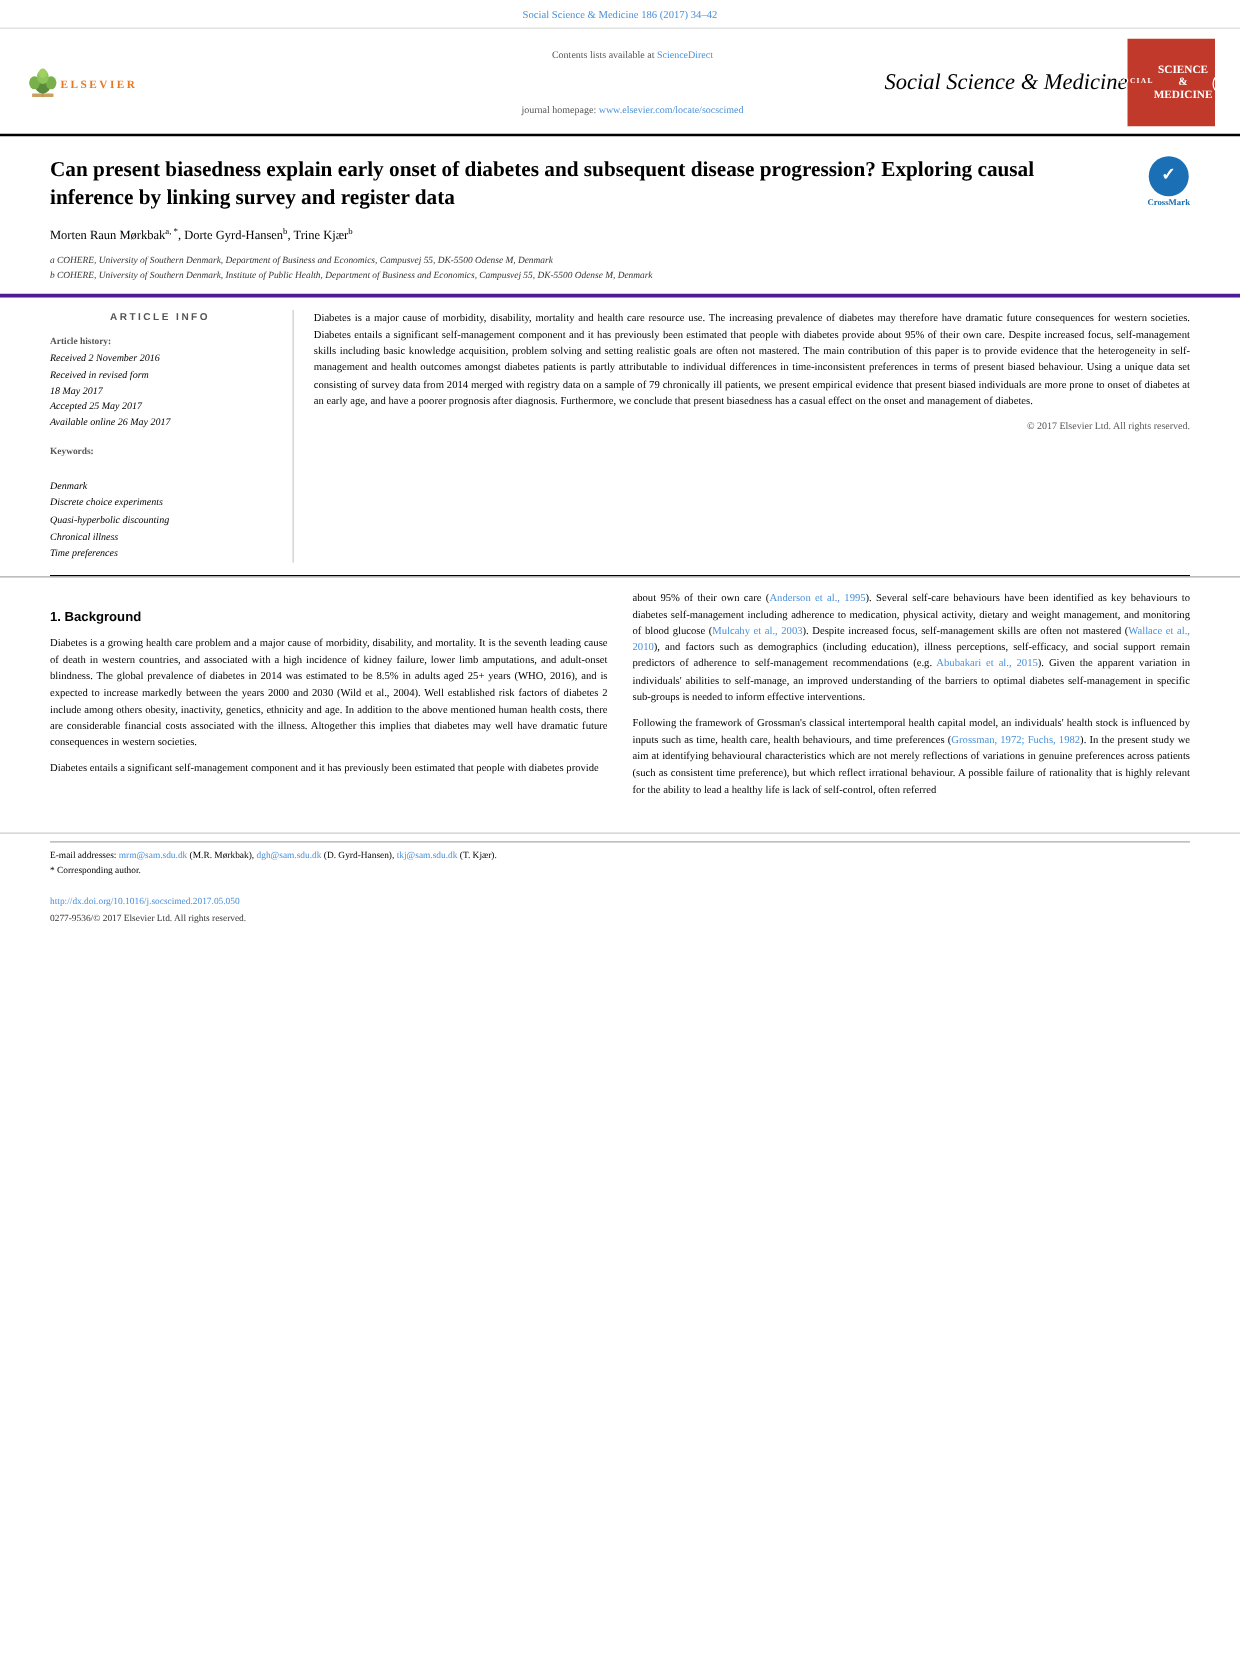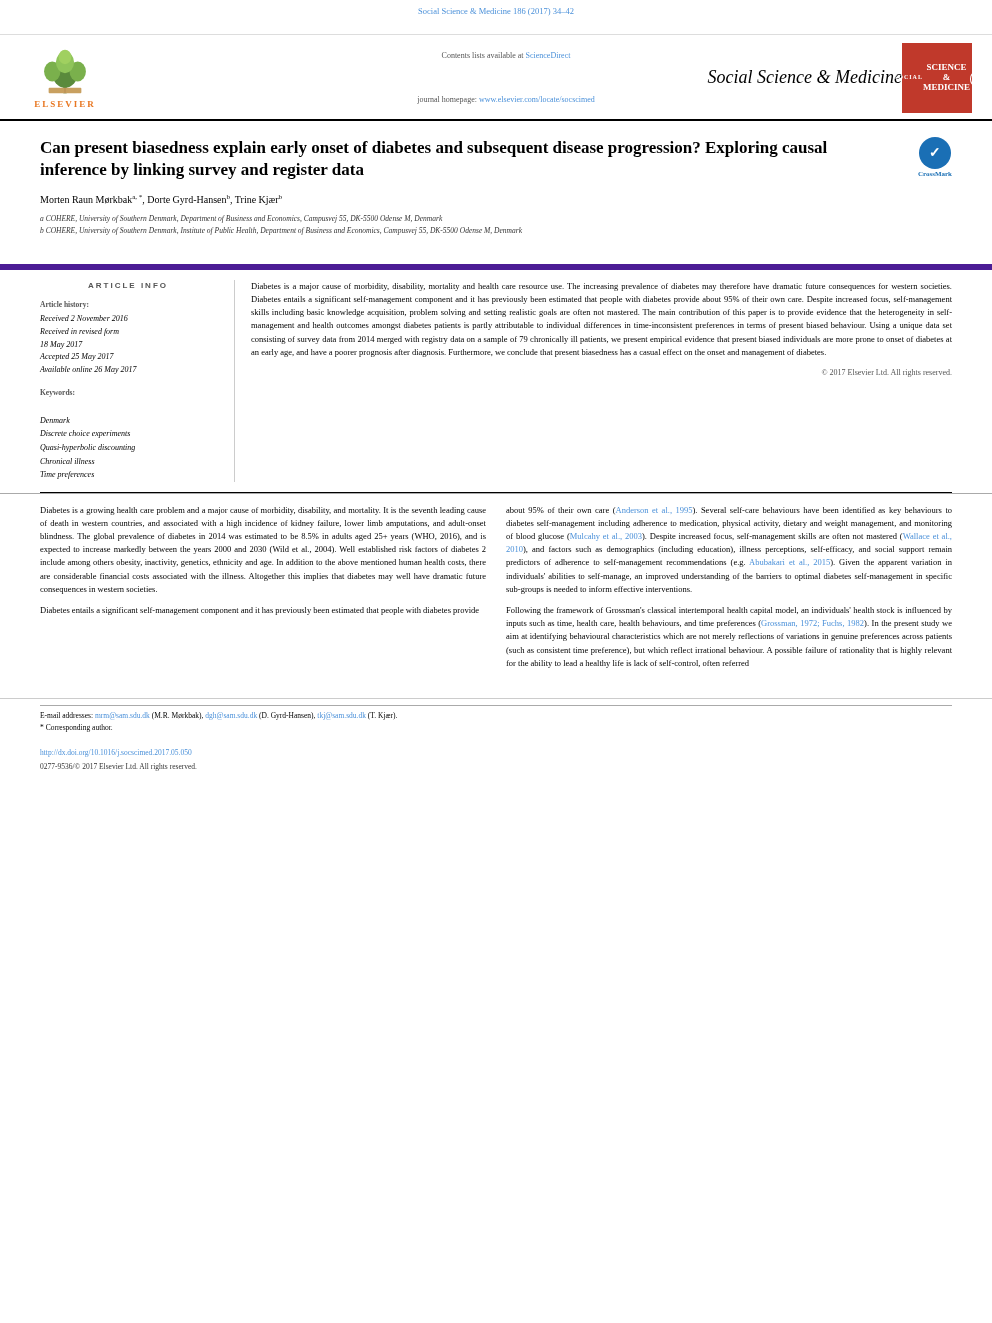--- a/index.html
+++ b/index.html
@@ -14,35 +14,35 @@
       width: 992px;
       min-height: 1323px;
       background: #fff;
       padding: 0;
       position: relative;
     }
     
     .top-bar {
       background: #fff;
       text-align: center;
-      padding: 6px 0 16px;
+      padding: 6px 0 4px;
       font-size: 8.5px;
       color: #4a90d9;
       border-bottom: 1px solid #ddd;
     }
     .journal-header {
       display: flex;
       align-items: center;
       justify-content: space-between;
       padding: 8px 20px 6px;
       border-bottom: 2px solid #000;
     }
     .elsevier-logo {
       display: flex;
-      flex-direction: column;
+      flex-direction: row;
       align-items: center;
       width: 90px;
     }
     .elsevier-tree {
       width: 60px;
       height: 50px;
     }
     .elsevier-text {
       font-size: 9px;
       font-weight: bold;
@@ -93,22 +93,22 @@
     .journal-badge .badge-icon {
       width: 14px; height: 14px;
       border: 1px solid #fff;
       border-radius: 50%;
       margin-top: 2px;
       display: flex; align-items: center; justify-content: center;
       font-size: 8px;
     }
     
     .article-header {
-      padding: 16px 40px 28px;
-      border-bottom: 6px solid #4c1d95;
+      padding: 16px 40px 10px;
+      border-bottom: 3px solid #4c1d95;
     }
     .article-title {
       font-size: 17px;
       font-weight: bold;
       line-height: 1.3;
       margin-bottom: 12px;
       padding-right: 60px;
       position: relative;
     }
     .crossmark {
@@ -339,20 +339,21 @@
       <div class="copyright-line">© 2017 Elsevier Ltd. All rights reserved.</div>
     </div>
   </div>
 
   <hr class="divider-line">
 
   <div class="main-body">
     <div class="body-two-col">
 
       <div class="body-left">
+        <div class="section-heading">1. Background</div>
         <div class="body-para">Diabetes is a growing health care problem and a major cause of morbidity, disability, and mortality. It is the seventh leading cause of death in western countries, and associated with a high incidence of kidney failure, lower limb amputations, and adult-onset blindness. The global prevalence of diabetes in 2014 was estimated to be 8.5% in adults aged 25+ years (WHO, 2016), and is expected to increase markedly between the years 2000 and 2030 (Wild et al., 2004). Well established risk factors of diabetes 2 include among others obesity, inactivity, genetics, ethnicity and age. In addition to the above mentioned human health costs, there are considerable financial costs associated with the illness. Altogether this implies that diabetes may well have dramatic future consequences in western societies.</div>
         <div class="body-para">
           Diabetes entails a significant self-management component and it has previously been estimated that people with diabetes provide
         </div>
       </div>
 
       <div class="body-right">
         <div class="body-para">
           about 95% of their own care (<a href="#">Anderson et al., 1995</a>). Several self-care behaviours have been identified as key behaviours to diabetes self-management including adherence to medication, physical activity, dietary and weight management, and monitoring of blood glucose (<a href="#">Mulcahy et al., 2003</a>). Despite increased focus, self-management skills are often not mastered (<a href="#">Wallace et al., 2010</a>), and factors such as demographics (including education), illness perceptions, self-efficacy, and social support remain predictors of adherence to self-management recommendations (e.g. <a href="#">Abubakari et al., 2015</a>). Given the apparent variation in individuals' abilities to self-manage, an improved understanding of the barriers to optimal diabetes self-management in specific sub-groups is needed to inform effective interventions.
         </div>

